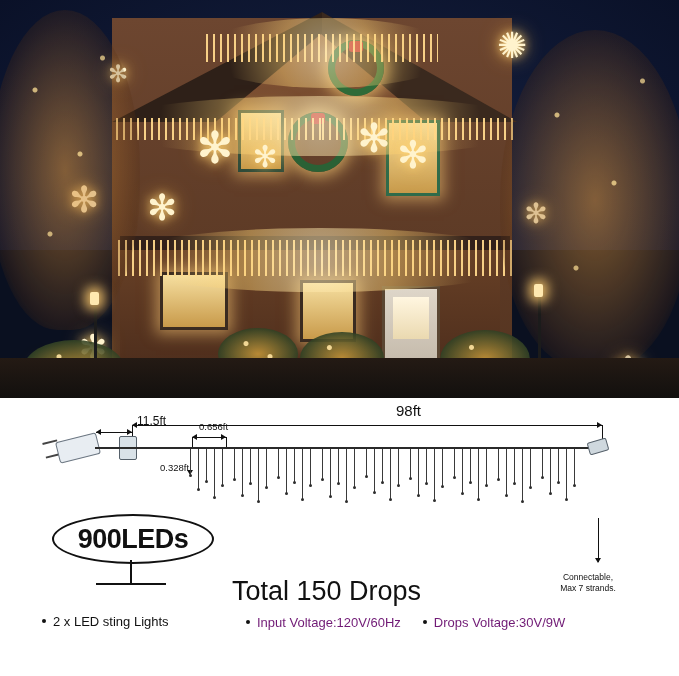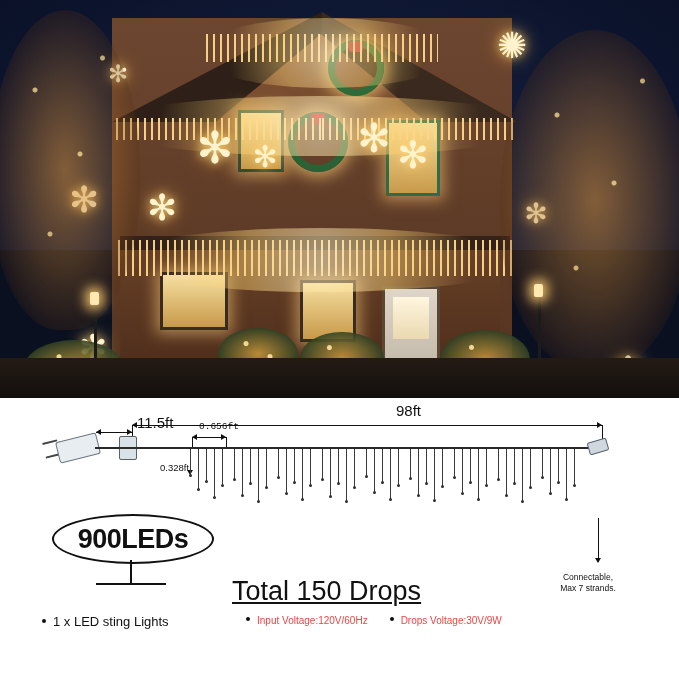--- a/index.html
+++ b/index.html
@@ -188,21 +188,21 @@
   }
   .ground {
     position: absolute;
     left: 0; bottom: 0;
     width: 679px; height: 40px;
     background: linear-gradient(#241a14, #12100e);
   }
   .dim-label {
     position: absolute;
     color: #111;
-    font-size: 15px;
+    font-size: 12px;
     white-space: nowrap;
   }
   .big-dim {
     position: absolute;
     color: #111;
     font-size: 15px;
     white-space: nowrap;
   }
   .hline {
     position: absolute;
@@ -304,21 +304,20 @@
     position: absolute;
     left: 96px; top: 583px;
     width: 70px; height: 2px;
     background: #111;
   }
   .total-drops {
     position: absolute;
     left: 232px; top: 576px;
     font-size: 27px;
     color: #111;
-    text-decoration: underline;
   }
   .connectable {
     position: absolute;
     left: 540px; top: 572px;
     width: 96px;
     font-size: 8.5px;
     line-height: 1.25;
     color: #111;
     text-align: center;
   }
@@ -343,22 +342,22 @@
   .dot {
     width: 4px; height: 4px;
     border-radius: 50%;
     background: #111;
     margin-right: 7px;
     flex: 0 0 auto;
     position: relative;
     top: -3px;
   }
   .spec-mid, .spec-right {
-    font-size: 10px;
-    color: #ef4444;
+    font-size: 13px;
+    color: #701a75;
     display: flex;
     align-items: baseline;
     white-space: nowrap;
   }
   .spec-mid { margin-left: 14px; margin-top: 1px; }
   .spec-right { margin-left: 22px; margin-top: 1px; }
 </style>
 </head>
 <body>
 
@@ -437,21 +436,21 @@
     <div class="arrow-l" style="left:132px;top:422px;"></div>
     <div class="arrow-r" style="left:597px;top:422px;"></div>
     <div class="vline" style="left:132px;top:425px;height:22px;"></div>
     <div class="vline" style="left:602px;top:425px;height:22px;"></div>
 
     <div class="dim-label" style="left:137px;top:414px;">11.5ft</div>
     <div class="hline" style="left:96px;top:432px;width:36px;"></div>
     <div class="arrow-l" style="left:96px;top:429px;"></div>
     <div class="arrow-r" style="left:127px;top:429px;"></div>
 
-    <div class="dim-label" style="left:199px;top:421px;font-size:9.5px;font-family:Liberation Mono, monospace;">0.656ft</div>
+    <div class="dim-label" style="left:199px;top:421px;font-size:9.5px;">0.656ft</div>
     <div class="hline" style="left:192px;top:437px;width:34px;"></div>
     <div class="arrow-l" style="left:192px;top:434px;"></div>
     <div class="arrow-r" style="left:221px;top:434px;"></div>
     <div class="vline" style="left:192px;top:437px;height:12px;"></div>
     <div class="vline" style="left:226px;top:437px;height:12px;"></div>
 
     <div class="dim-label" style="left:160px;top:462px;font-size:9.5px;">0.328ft</div>
     <div class="vline" style="left:190px;top:449px;height:26px;"></div>
     <div class="arrow-d" style="left:187px;top:470px;"></div>
 
@@ -573,21 +572,21 @@
     <div class="ellipse-badge">900LEDs</div>
     <div class="badge-stem"></div>
     <div class="badge-base"></div>
 
     <div class="total-drops">Total 150 Drops</div>
 
     <div class="spec-row">
       <div class="spec-col-left">
         <div class="bullet-line">
           <span class="dot"></span>
-          <span>1 x LED sting Lights</span>
+          <span>2 x LED sting Lights</span>
         </div>
       </div>
 
       <div class="spec-mid">
         <span class="dot"></span>
         <span>Input Voltage:120V/60Hz</span>
       </div>
 
       <div class="spec-right">
         <span class="dot"></span>

